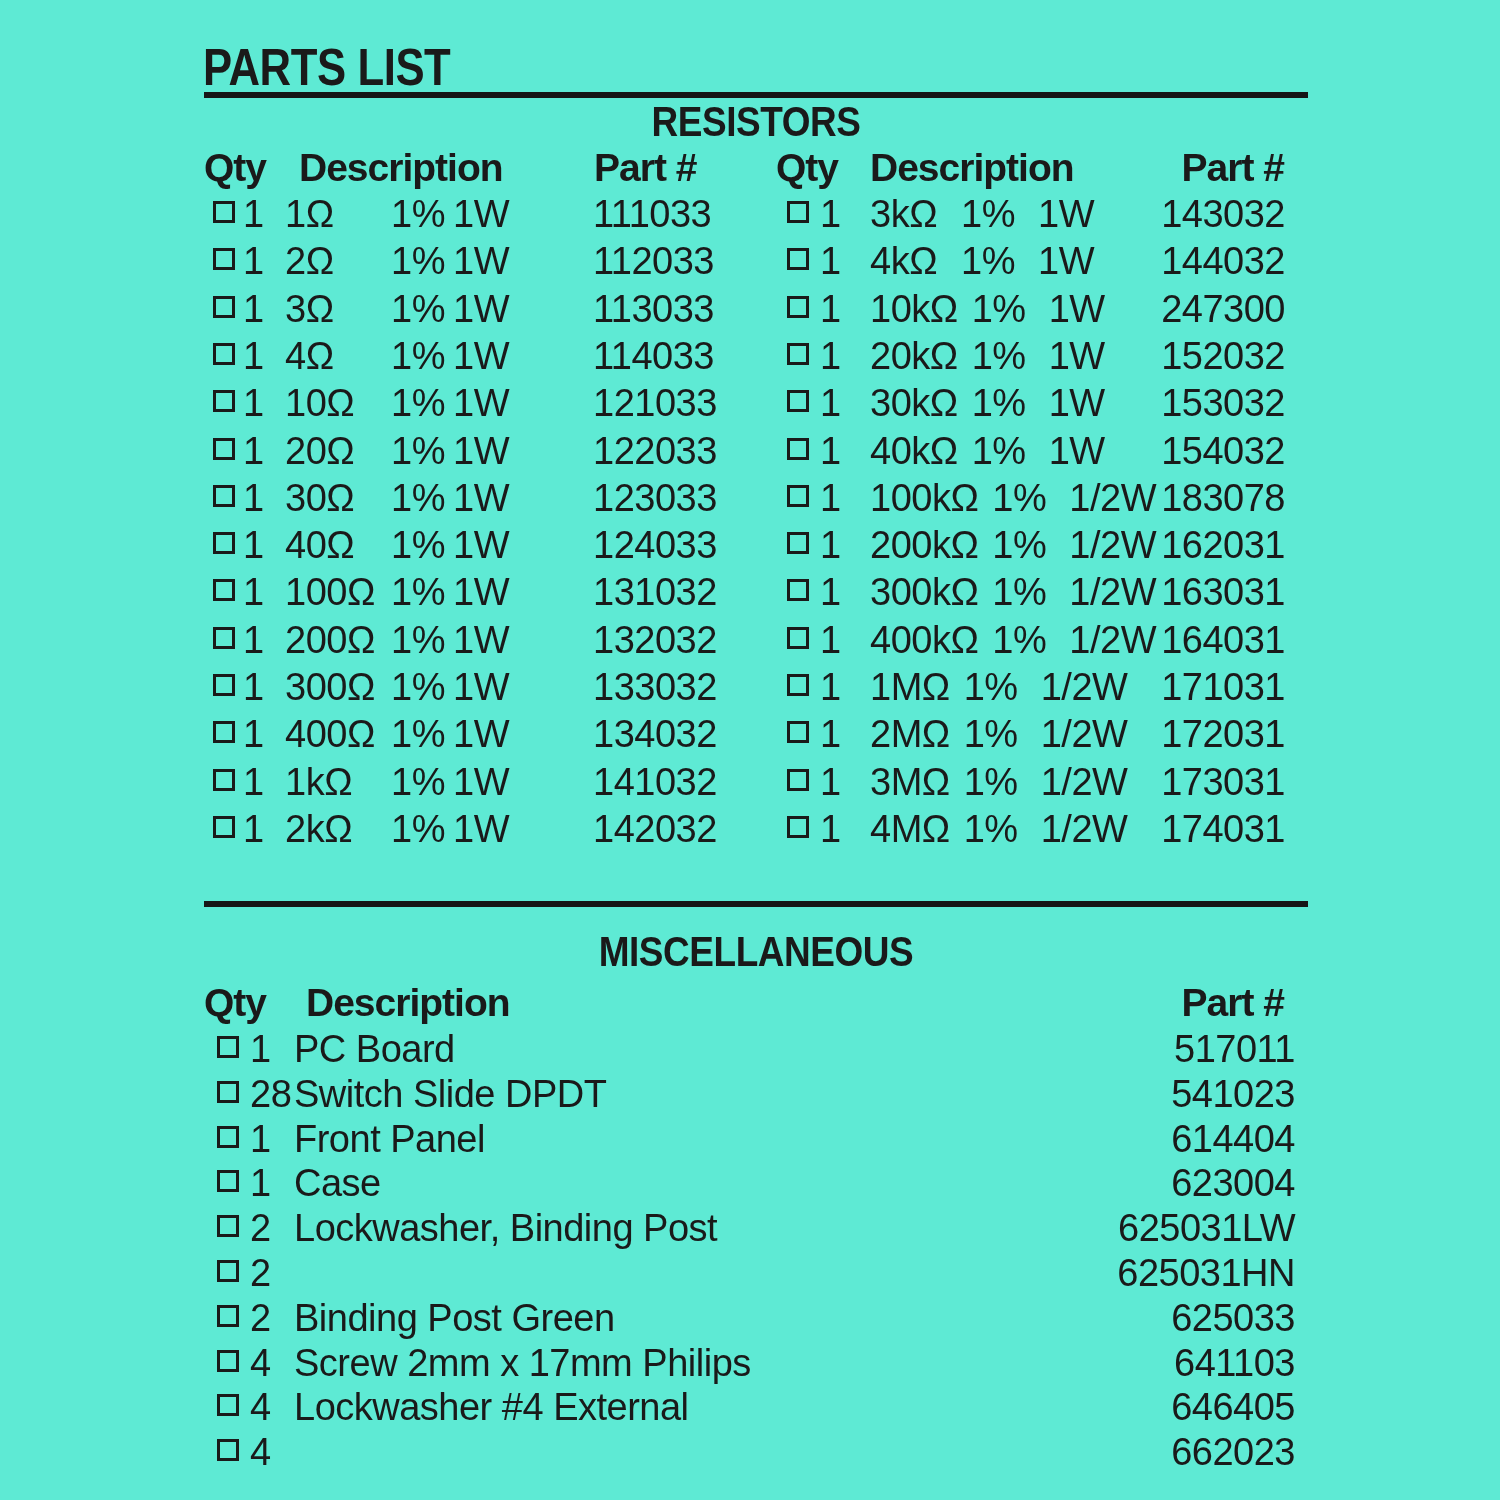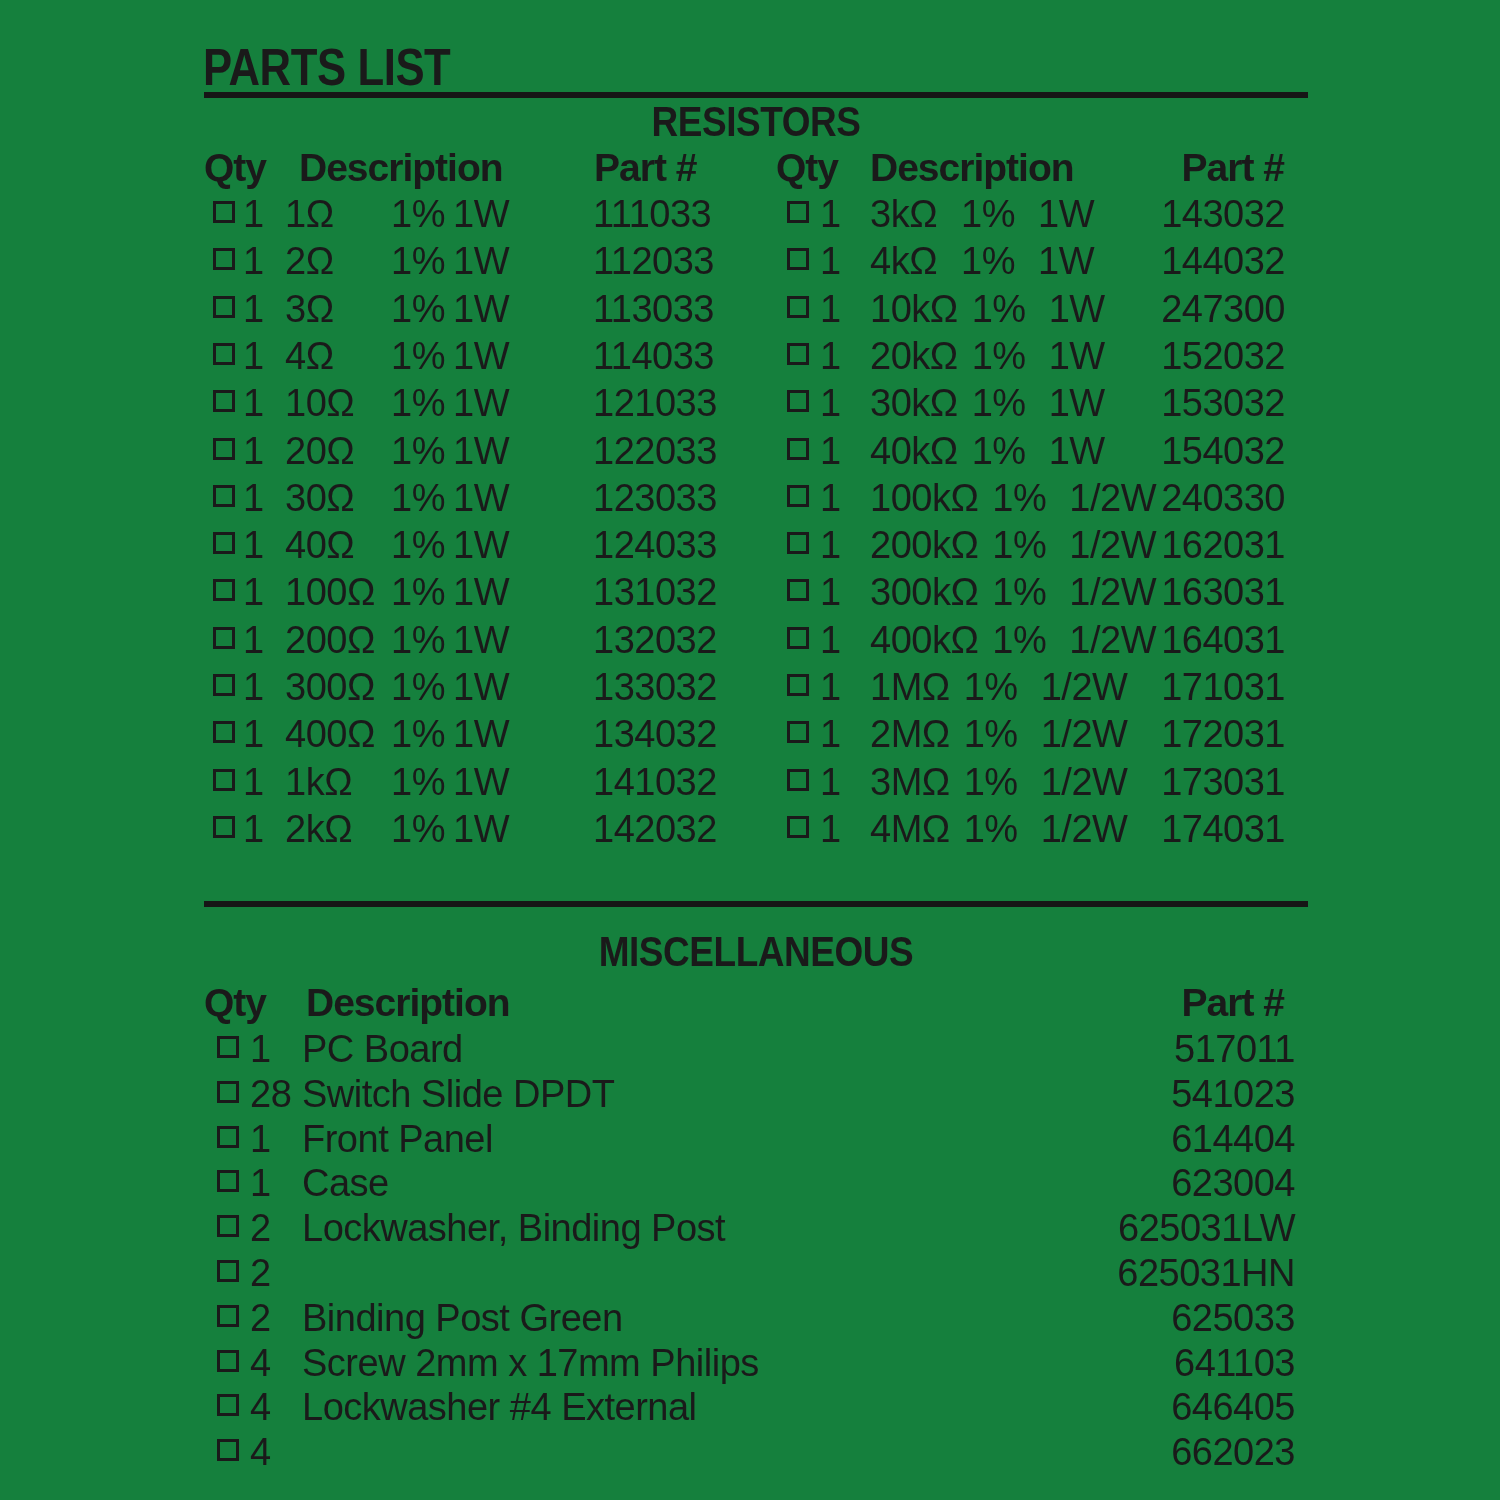--- a/index.html
+++ b/index.html
@@ -1,21 +1,21 @@
 <!DOCTYPE html>
 <html><head>
 <meta charset="utf-8">
 <style>
   * { box-sizing: border-box; }
   html, body { margin: 0; padding: 0; background: #ffffff; }
   .page {
     position: relative;
     width: 1500px;
     height: 1500px;
-    background: #15803d;
+    background: #5eead4;
     color: #1a1a1a;
     font-family: "Liberation Sans", "DejaVu Sans", sans-serif;
     letter-spacing: -0.5px;
     overflow: hidden;
   }
 
   #title {
     position: absolute;
     left: 203px; top: 2px;
     font-size: 52px; font-weight: 700;
@@ -96,21 +96,21 @@
   .rrow .cb   { left: 12px; }
   .rrow .qty  { left: 45px; }
   .rrow .desc { left: 95px; display: flex; }
   .rrow .desc span { position: static; display: inline-block; margin-right: 14px; }
   .rrow .desc .val { min-width: 77px; }
   .rrow .desc .tol { min-width: 63px; }
   .rrow .part { left: auto; right: 0; }
 
   .mrow .cb   { left: 13px; }
   .mrow .qty  { left: 46px; }
-  .mrow .desc { left: 98px; }
+  .mrow .desc { left: 90px; }
   .mrow .part { left: auto; right: 9px; }
 </style>
 </head>
 <body>
 
 <div class="page">
 
   <h1 id="title">PARTS LIST</h1>
 
   <div class="rule" id="rule1"></div>
@@ -306,21 +306,21 @@
         <span class="part">154032</span>
       </div>
       <div class="row rrow" style="top: 476px;">
         <span class="cb"></span>
         <span class="qty">1</span>
         <span class="desc">
           <span class="val">100kΩ</span>
           <span class="tol">1%</span>
           <span class="watt">1/2W</span>
         </span>
-        <span class="part">240330</span>
+        <span class="part">183078</span>
       </div>
       <div class="row rrow" style="top: 523px;">
         <span class="cb"></span>
         <span class="qty">1</span>
         <span class="desc">
           <span class="val">200kΩ</span>
           <span class="tol">1%</span>
           <span class="watt">1/2W</span>
         </span>
         <span class="part">162031</span>

